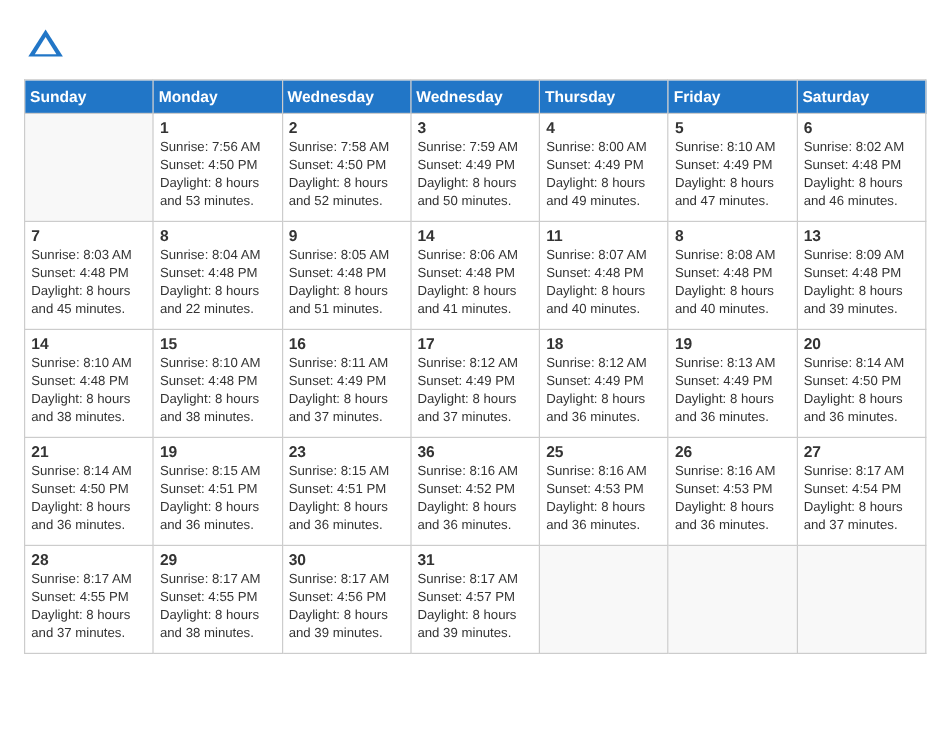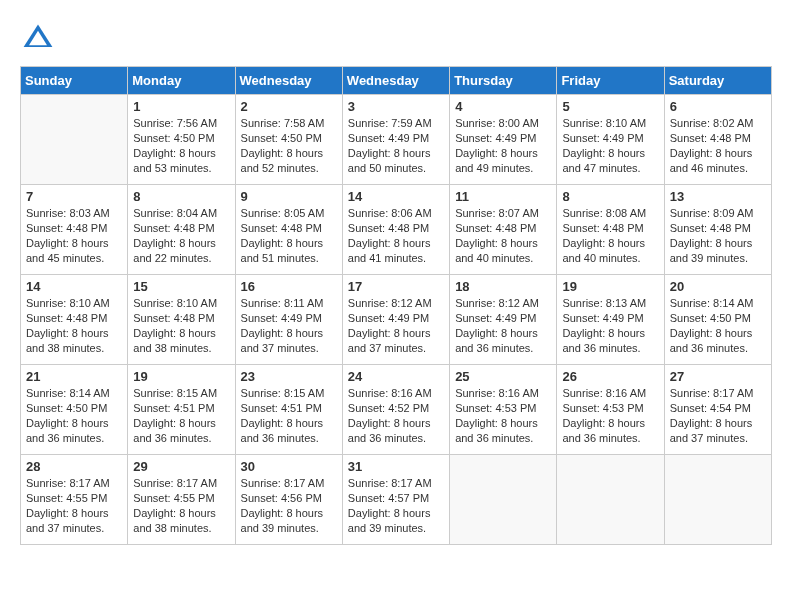--- a/index.html
+++ b/index.html
@@ -285,21 +285,21 @@
           <span class="cell-line">and 36 minutes.</span>
         </td>
         <td class="day-cell">
           <span class="day-num">23</span>
           <span class="cell-line">Sunrise: 8:15 AM</span>
           <span class="cell-line">Sunset: 4:51 PM</span>
           <span class="cell-line">Daylight: 8 hours</span>
           <span class="cell-line">and 36 minutes.</span>
         </td>
         <td class="day-cell">
-          <span class="day-num">24</span>
+          <span class="day-num">36</span>
           <span class="cell-line">Sunrise: 8:16 AM</span>
           <span class="cell-line">Sunset: 4:52 PM</span>
           <span class="cell-line">Daylight: 8 hours</span>
           <span class="cell-line">and 36 minutes.</span>
         </td>
         <td class="day-cell">
           <span class="day-num">25</span>
           <span class="cell-line">Sunrise: 8:16 AM</span>
           <span class="cell-line">Sunset: 4:53 PM</span>
           <span class="cell-line">Daylight: 8 hours</span>

